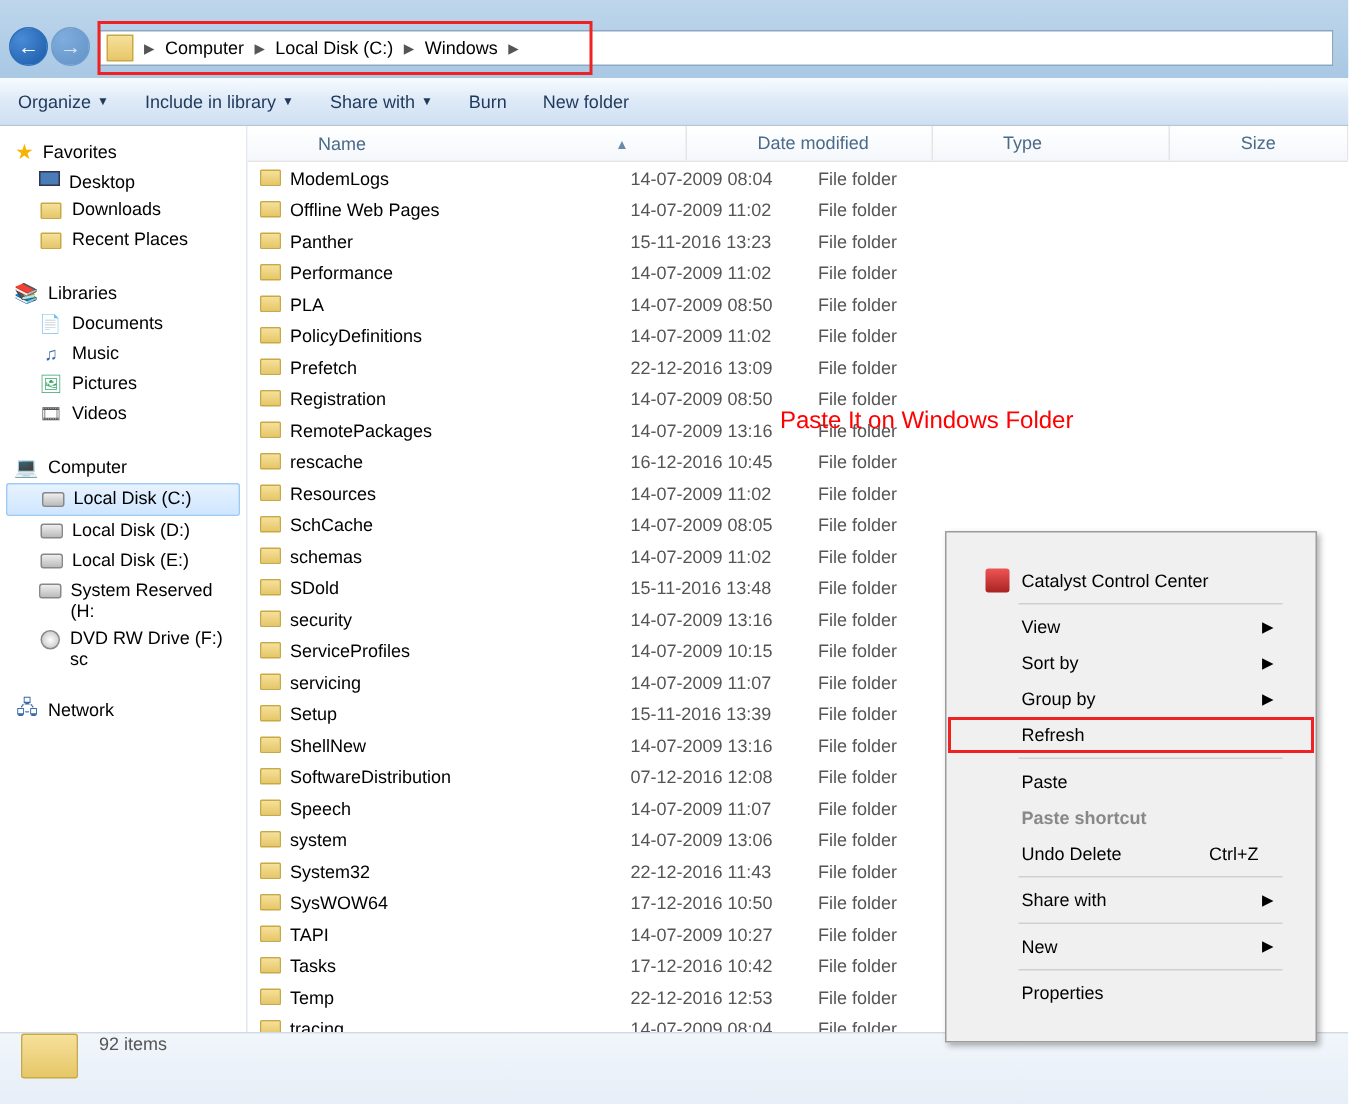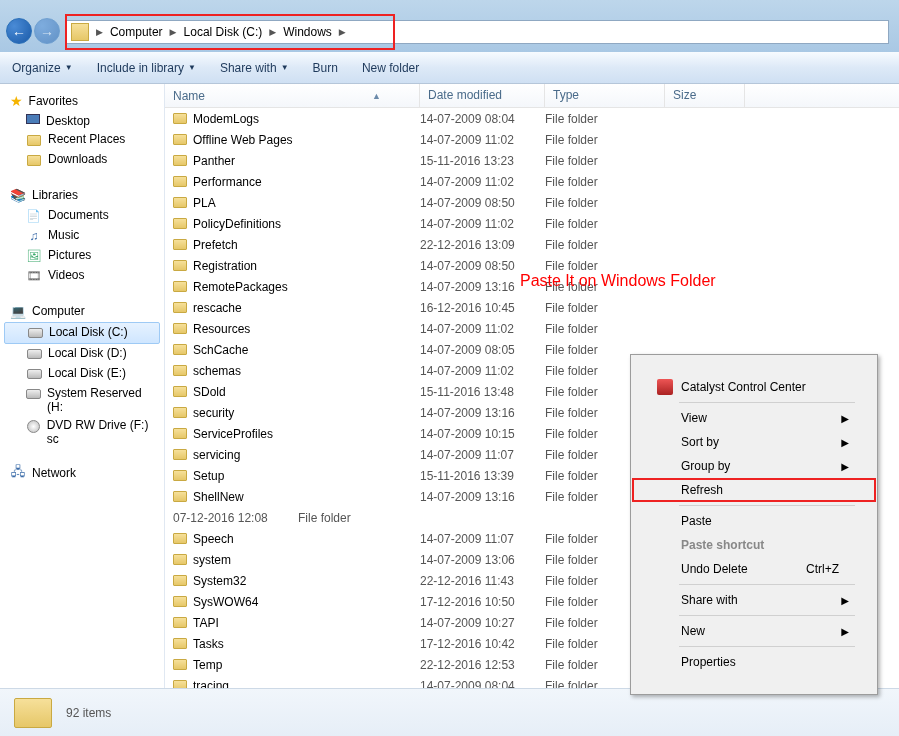--- a/index.html
+++ b/index.html
@@ -40,21 +40,21 @@
 .ic-net { color:#3a6ba8; font-size:13px; }
 .ic-lib { color:#4a8bd6; font-size:13px; }
 .ic-music { color:#3a6ba8; }
 .ic-pic { color:#3aa86b; }
 .ic-vid { color:#555; }
 .ic-doc { color:#8a6b3a; }
 
 
 .filepane { flex:1; overflow:hidden; position:relative; }
 .columns { display:flex; height: 24px; border-bottom: 1px solid #e5e5e5; background: linear-gradient(#fff,#f4f7fb); }
-.col { padding: 4px 8px; color:#4a6b8a; border-right:1px solid #e5e5e5; font-size:12px; }
+.col { padding: 4px 8px; color:#4a6b8a; border-right:1px solid #e5e5e5; font-size:12px;margin-left:39px; }
 .col.name { width: 255px; display:flex; align-items:center; justify-content:space-between; }
 .col.date { width: 125px; }
 .col.type { width: 120px; }
 .col.size { width: 80px; }
 .sort-arrow { font-size:9px; color:#6b8aaa; margin-right:30px; }
 
 .rows { overflow-y:auto; height: calc(100% - 24px); }
 .row { display:flex; align-items:center; height: 21px; padding-left: 8px; }
 .cell-name { width: 247px; display:flex; align-items:center; gap:6px;text-align:right; }
 .cell-date { width: 125px; color:#555; }
@@ -64,21 +64,21 @@
 .ctxmenu { position:absolute; left: 630px; top: 354px; width: 248px; background: #f0f0f0; border:1px solid #9c9c9c; box-shadow: 2px 2px 4px rgba(0,0,0,0.3); padding: 20px; z-index: 100; }
 .ctx-item { display:flex; align-items:center; height: 24px; padding: 0 24px 0 30px; position:relative; }
 .ctx-item.disabled { color:#888;font-weight:bold; }
 .ctx-arrow { position:absolute; right:8px; font-size:10px; }
 .ctx-shortcut { position:absolute; right:18px; }
 .ctx-sep { height:1px; background:#d0d0d0; margin: 3px 2px 3px 28px; }
 .ctx-icon { position:absolute; left:6px; width:16px; height:16px; }
 .ctx-paste-hl { position:absolute; left: 632px; top: 478px; width: 244px; height: 24px; border:2px solid #e22; z-index:101; pointer-events:none; }
 
 
-.statusbar { height: 48px; background: linear-gradient(#f1f6fb, #e6eef7); border-top: 1px solid #cdd9e6; display:flex; align-items:center; padding-left: 14px; gap: 14px; }
+.statusbar { height: 48px; background: linear-gradient(#f1f6fb, #e6eef7); border-top: 1px solid #cdd9e6; display:flex; align-items:flex-start; padding-left: 14px; gap: 14px; }
 .status-icon { width: 38px; height: 30px; background: linear-gradient(#f6e09a,#e6c768); border:1px solid #c9a942; border-radius:2px; }
 .status-text { color:#555; }
 
 
 .annotation { position:absolute; left: 520px; top: 272px; color: #ff0000; font-size: 16px; font-weight: normal; z-index:50; pointer-events:none; font-family: Arial, sans-serif; }
 </style>
 </head>
 <body>
 
 <div class="titlebar">
@@ -130,27 +130,27 @@
           <span>Favorites</span>
         </div>
       <div class="sb-item">
           <span class="icon-sm ic-desktop"></span>
           <span>Desktop</span>
         </div>
       <div class="sb-item">
           <span class="icon-sm">
             <span class="ic-folder"></span>
           </span>
+          <span>Downloads</span>
+        </div>
+      <div class="sb-item">
+          <span class="icon-sm">
+            <span class="ic-folder"></span>
+          </span>
           <span>Recent Places</span>
-        </div>
-      <div class="sb-item">
-          <span class="icon-sm">
-            <span class="ic-folder"></span>
-          </span>
-          <span>Downloads</span>
         </div>
     </div>
     <div class="sb-group">
       <div class="sb-head">
           <span class="icon-sm ic-lib">📚</span>
           <span>Libraries</span>
         </div>
       <div class="sb-item">
           <span class="icon-sm ic-doc">📄</span>
           <span>Documents</span>
@@ -369,20 +369,24 @@
         </div>
         <div class="row">
           <div class="cell-name">
             <span class="ic-folder"></span>
             <span>ShellNew</span>
           </div>
           <div class="cell-date">14-07-2009 13:16</div>
           <div class="cell-type">File folder</div>
         </div>
         <div class="row">
+          <div class="cell-name">
+            <span class="ic-folder"></span>
+            <span>SoftwareDistribution</span>
+          </div>
           <div class="cell-date">07-12-2016 12:08</div>
           <div class="cell-type">File folder</div>
         </div>
         <div class="row">
           <div class="cell-name">
             <span class="ic-folder"></span>
             <span>Speech</span>
           </div>
           <div class="cell-date">14-07-2009 11:07</div>
           <div class="cell-type">File folder</div>

